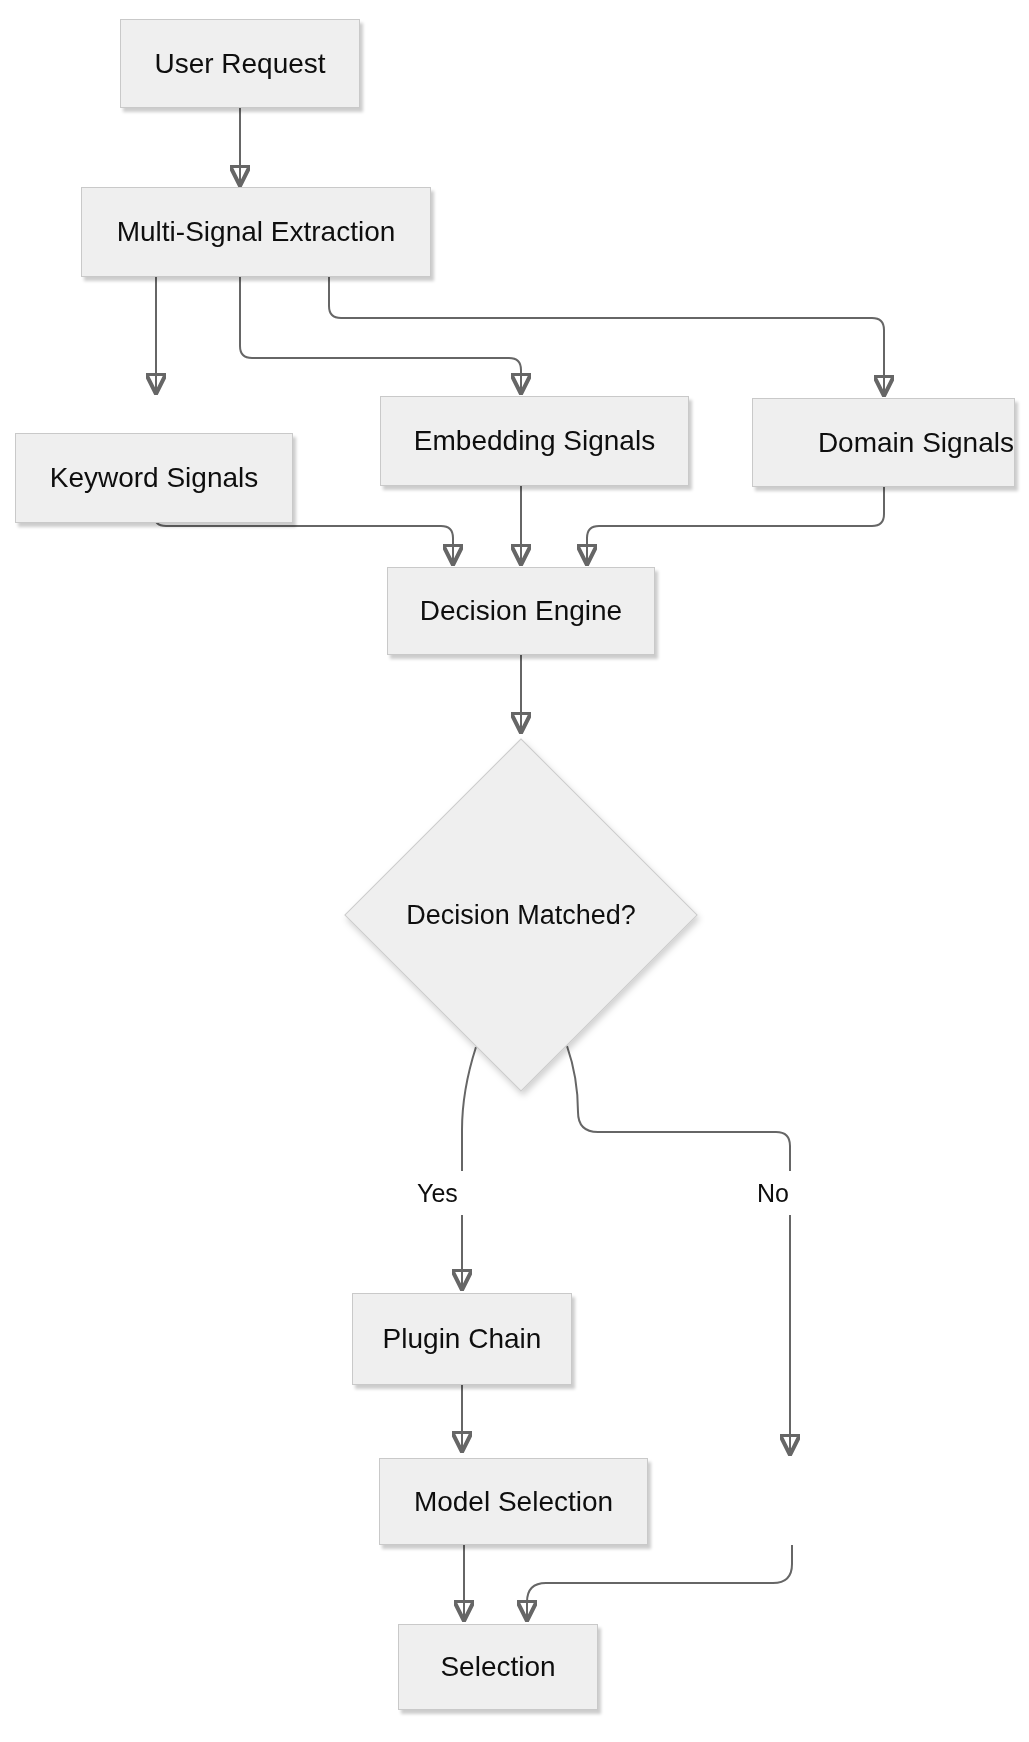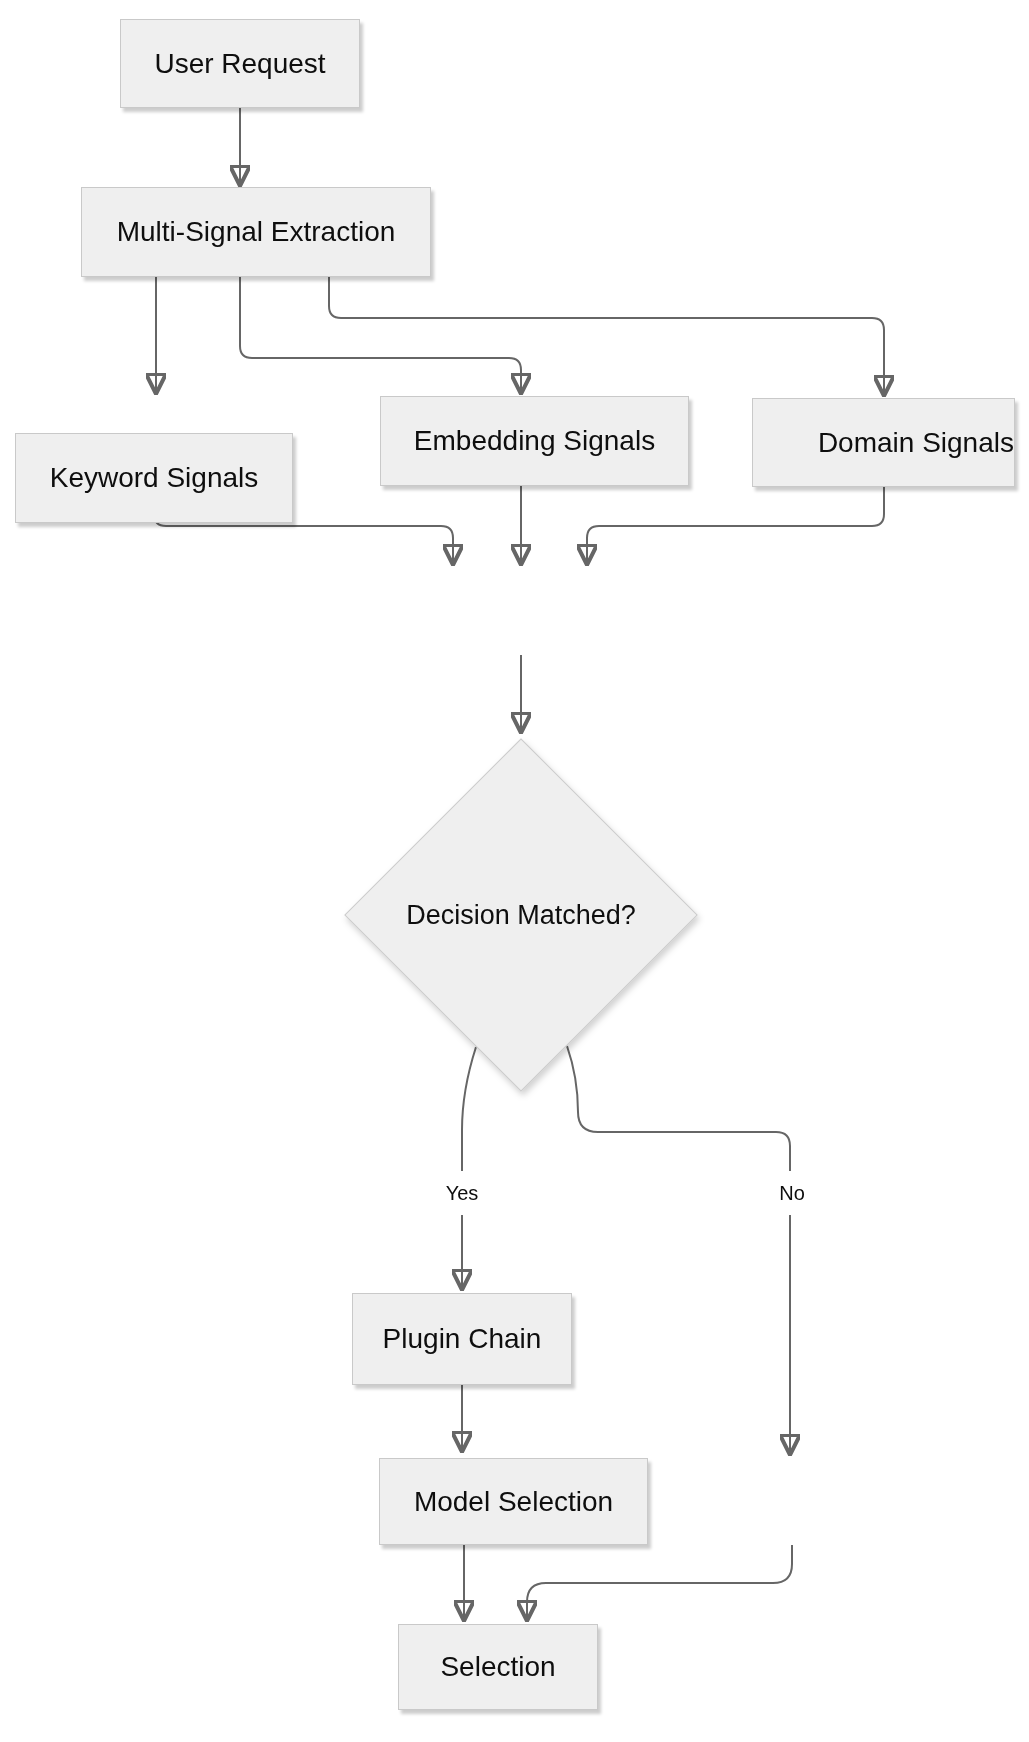--- a/index.html
+++ b/index.html
@@ -68,22 +68,21 @@
     font-size: 27px;
     color: #0e0e0e;
     white-space: nowrap;
   }
   .edge-label {
     position: absolute;
     width: 90px;
     height: 44px;
     line-height: 44px;
     background: #ffffff;
-    text-align: center;
-    font-size: 20px;
+    font-size: 25px;
     color: #0e0e0e;
   }
   .edge-label.yes { left: 417px; top: 1171px; }
   .edge-label.no  { left: 757px; top: 1171px; width: 70px; }
 </style>
 </head>
 <body>
 
 <div class="canvas">
 
@@ -134,20 +133,23 @@
   </div>
 
   <div class="node" style="left:368px; top:396px; width:309px; height:90px;margin-left:12px;">
     <span>Embedding Signals</span>
   </div>
 
   <div class="node" style="left:752px; top:398px; width:263px; height:89px;justify-content:flex-end;">
     <span>Domain Signals</span>
   </div>
 
+  <div class="node" style="left:387px; top:567px; width:268px; height:88px;">
+    <span>Decision Engine</span>
+  </div>
 
   <div class="diamond-wrap">
     <div class="diamond-shape"></div>
   </div>
   <div class="diamond-label">Decision Matched?</div>
 
   <div class="edge-label yes">Yes</div>
 
   <div class="edge-label no">No</div>
 

